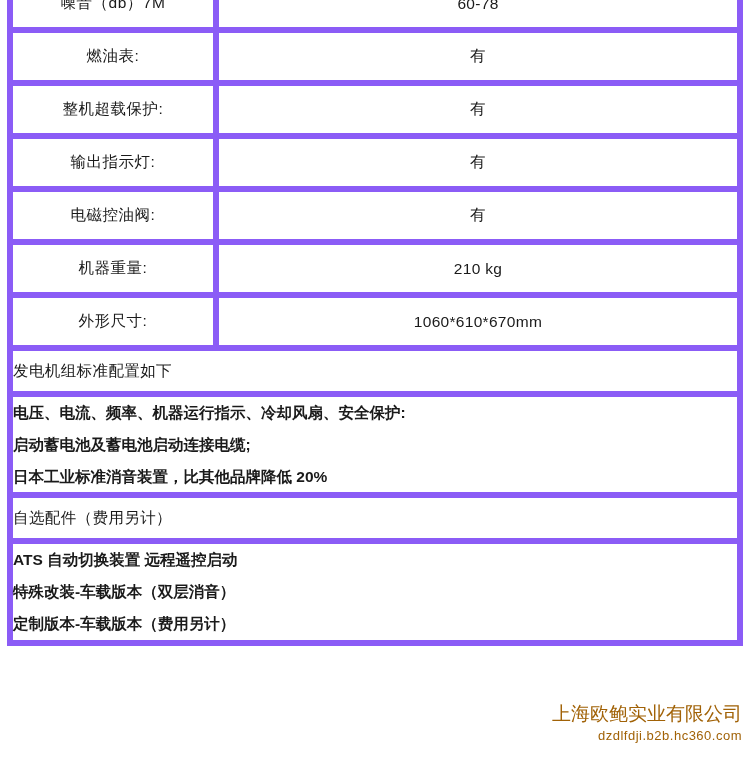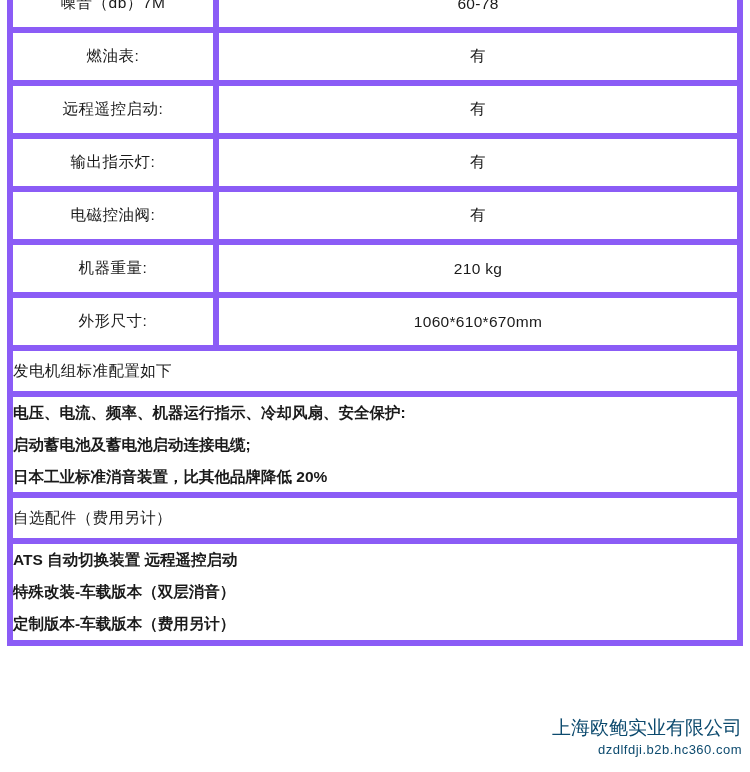--- a/index.html
+++ b/index.html
@@ -62,23 +62,23 @@
     font-size: 15.2px;
     font-weight: bold;
   }
   td.bodyblock .line {
     display: block;
     white-space: nowrap;
   }
   .watermark {
     position: absolute;
     right: 8px;
-    bottom: 12px;
+    bottom: 26px;
     text-align: right;
-    color: #0c4a6e;
+    color: #a16207;
     font-size: 19px;
     line-height: 1.45;
     pointer-events: none;
     user-select: none;
     font-family: "Liberation Sans", sans-serif;
   }
   .watermark .wm2 {
     font-size: 13px;
     letter-spacing: 0.5px;
   }
@@ -92,21 +92,21 @@
     <tbody>
       <tr>
         <td class="label">噪音（db）7M</td>
         <td class="value">60-78</td>
       </tr>
       <tr>
         <td class="label">燃油表:</td>
         <td class="value">有</td>
       </tr>
       <tr>
-        <td class="label">远程遥控启动:</td>
+        <td class="label">整机超载保护:</td>
         <td class="value">有</td>
       </tr>
       <tr>
         <td class="label">输出指示灯:</td>
         <td class="value">有</td>
       </tr>
       <tr>
         <td class="label">电磁控油阀:</td>
         <td class="value">有</td>
       </tr>

